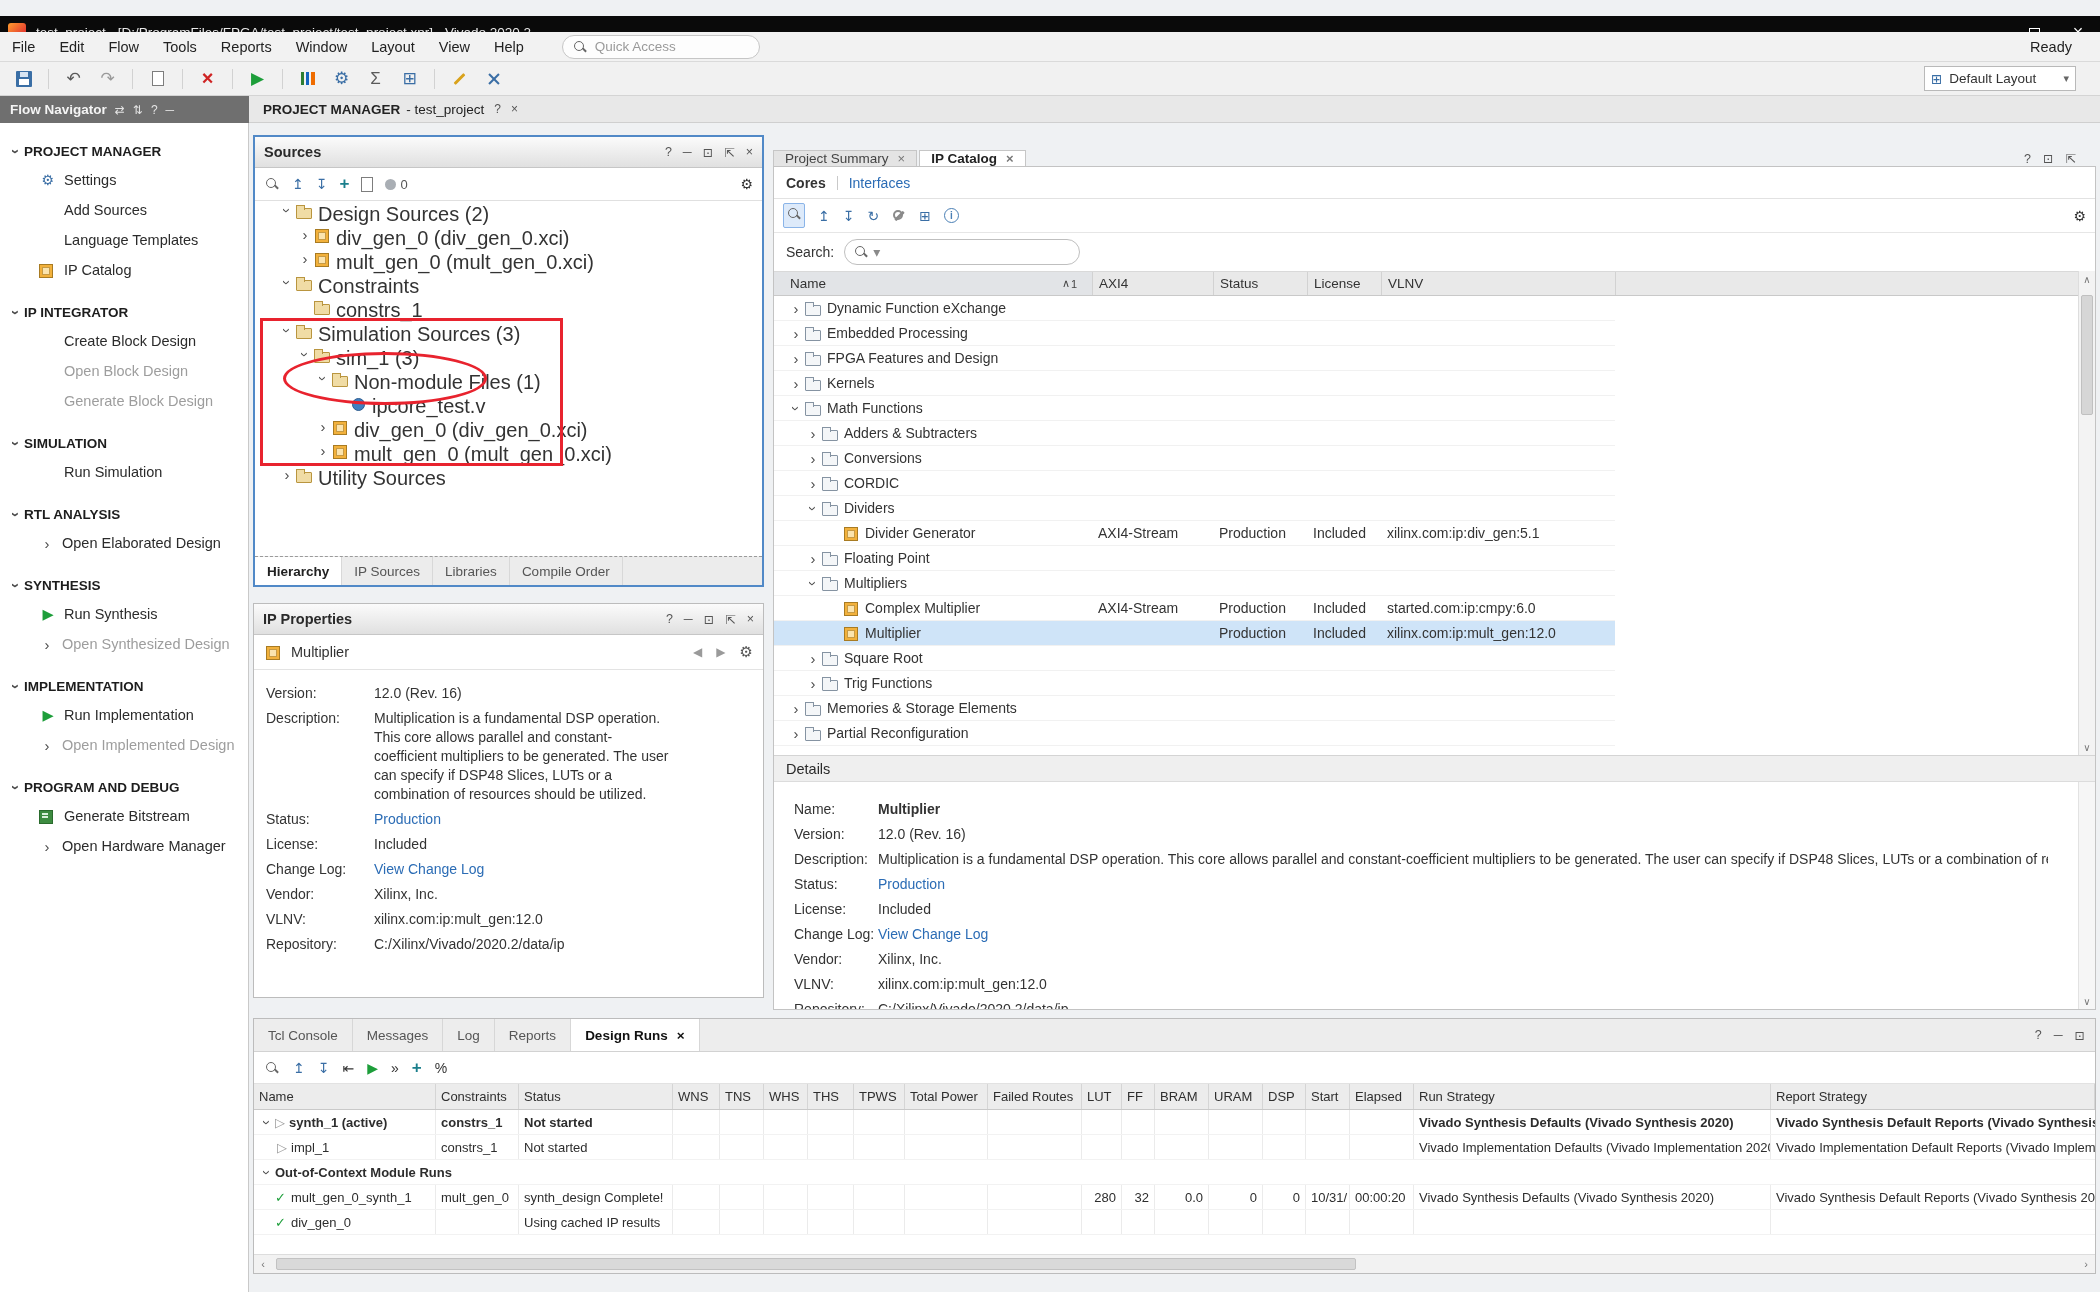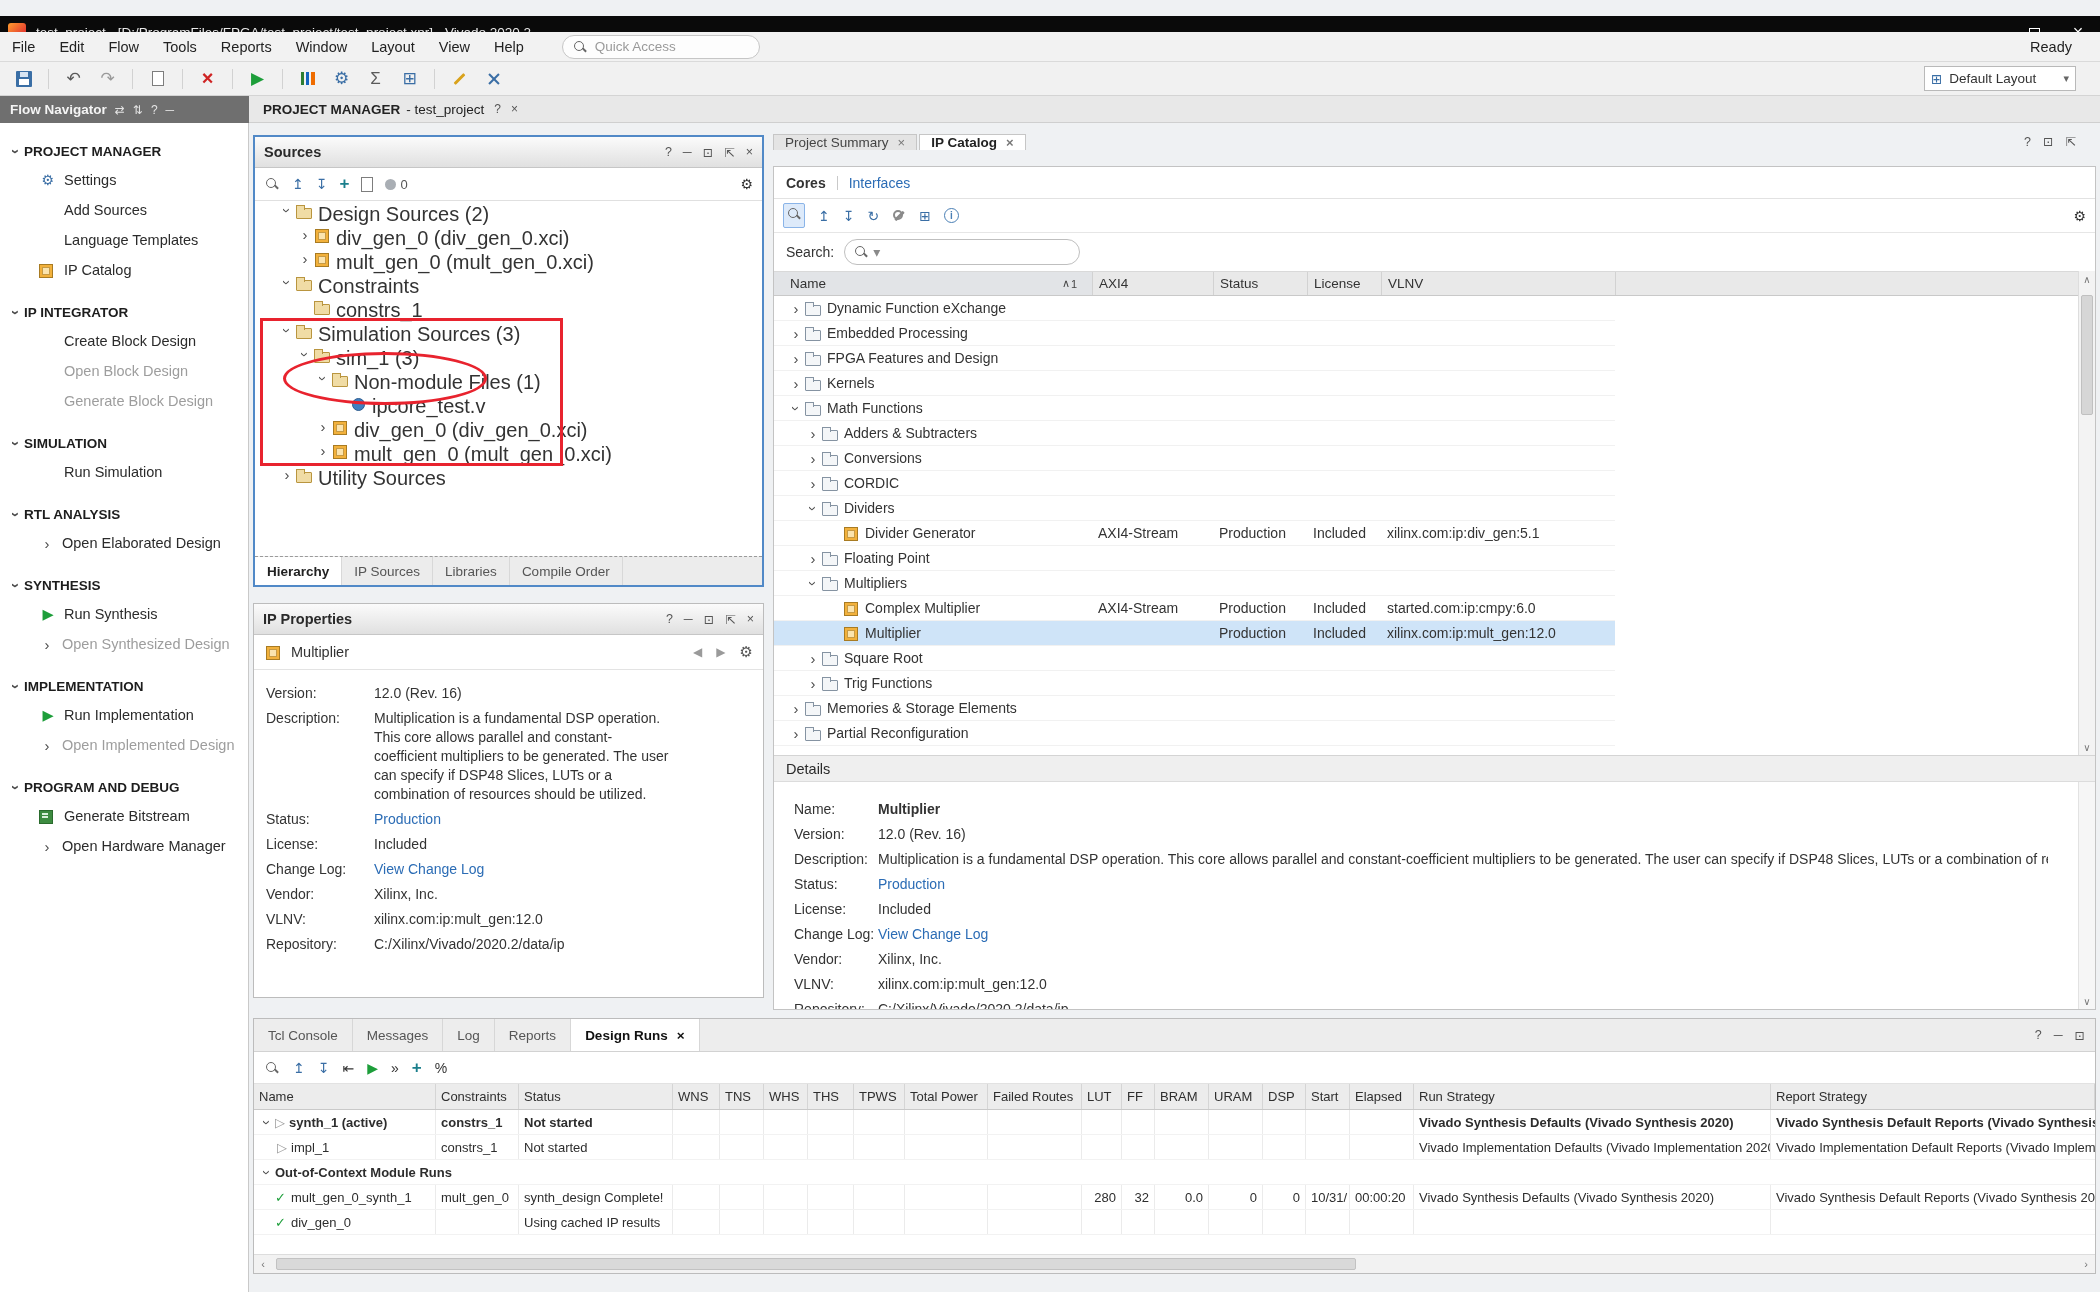--- a/index.html
+++ b/index.html
@@ -137,21 +137,21 @@
   .ipp{left:253px;top:603px;width:511px;height:395px}
   .ippsub{height:35px;border-bottom:1px solid #e3e3e3;display:flex;align-items:center;padding:0 10px;font-size:14.5px;gap:4px}
   .ippsub .nav{margin-left:auto;display:flex;gap:14px;color:#9a9a9a;font-size:12px;align-items:center}
   .ippbody{padding:14px 0 0 12px;font-size:14px;line-height:19px}
   .pfield{display:flex;margin-bottom:6px}
   .pfield .pl{width:108px;flex:none;color:#333}
   .pfield .pv{width:300px}
   .link{color:#2b6cb5}
 
   
-  .rpt{position:absolute;left:773px;top:134px;right:16px;height:32px;display:flex;align-items:flex-start}
+  .rpt{position:absolute;left:773px;top:134px;right:16px;height:32px;display:flex;align-items:flex-end}
   .rptab{display:flex;align-items:center;padding:0 11px;border:1px solid #c6c6c6;border-bottom:none;background:#e4e4e4;color:#444;font-size:13.5px;gap:9px;margin-right:2px}
   .rptab.active{background:#fff;font-weight:bold;color:#222}
   .rptab .tclose{color:#777;font-size:13px}
   .rpticons{margin-left:auto;display:flex;gap:12px;align-items:center;color:#555;font-size:12.5px;padding-right:8px}
 
   
   .rpm{position:absolute;left:773px;top:166px;right:4px;height:844px;background:#fff;border:1px solid #c3c3c3}
   .coresrow{position:absolute;left:0;right:0;top:0;height:32px;border-bottom:1px solid #e2e2e2;display:flex;align-items:center;padding:0 12px;font-size:14px}
   .vsep{width:1px;height:14px;background:#c9c9c9;margin:0 11px}
   .cattool{position:absolute;left:0;right:0;top:32px;height:34px;border-bottom:1px solid #e6e6e6;display:flex;align-items:center;padding:0 9px;gap:13px}

